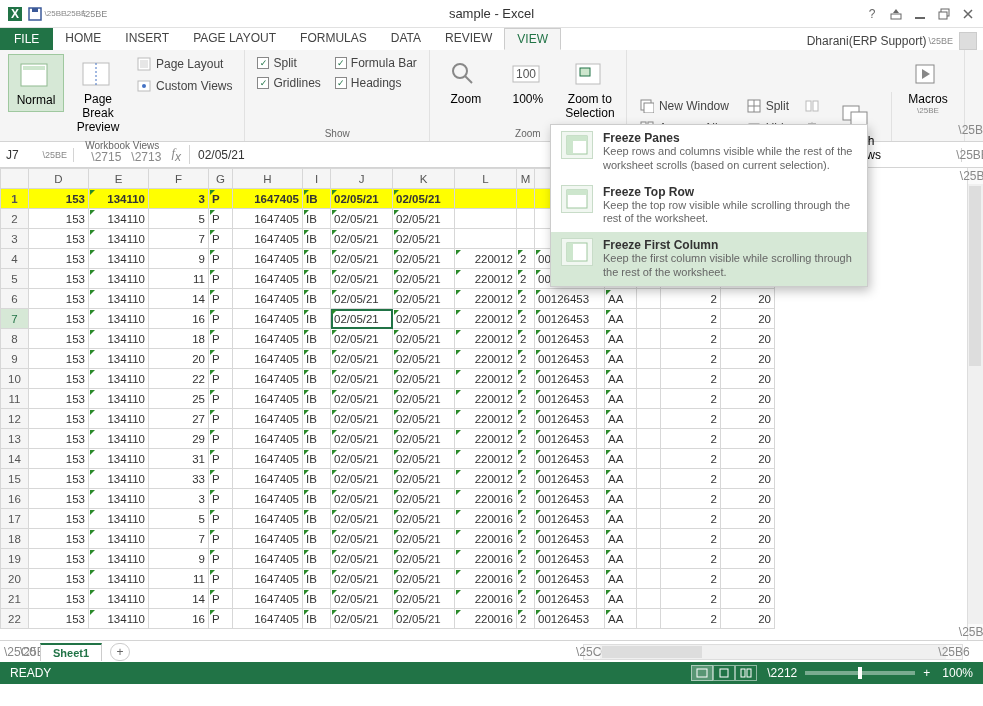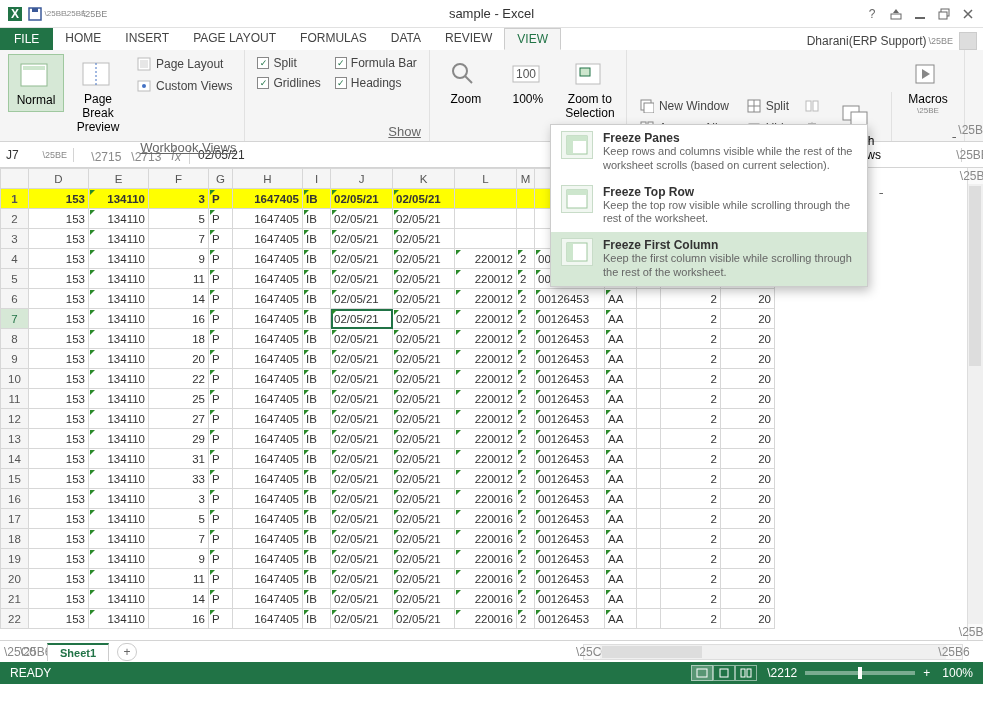--- a/index.html
+++ b/index.html
@@ -14,21 +14,21 @@
 .tabs-row { height: 22px; background: #fff; display: flex; align-items: flex-end; position: relative; }
 .file-tab { background: #217346; color: #fff; padding: 4px 14px; font-size: 12px; height: 22px; display: flex; align-items: center; cursor: pointer; }
 .rib-tab { padding: 3px 12px 3px 12px; color: #444; cursor: pointer; font-size: 12px; }
 .rib-tab.active { border: 1px solid #ccc; border-bottom: 1px solid #f5f5f5; color: #217346; background: #f5f5f5; }
 .user-area { margin-left: auto; display: flex; align-items: center; padding-right: 6px; color: #444; cursor: pointer; }
 .user-area .avatar-ph { width: 18px; height: 18px; background: #ddd; border: 1px solid #ccc; margin-left: 6px; }
 
 .ribbon { height: 92px; background: #f5f5f5; border-bottom: 1px solid #d4d4d4; display: flex; position: relative; }
 .ribbon-group { border-right: 1px solid #e1e1e1; padding: 4px 8px 2px 8px; display: flex; flex-direction: column; }
 .ribbon-group-body { flex: 1; display: flex; gap: 6px; align-items: flex-start; }
-.ribbon-group-label { text-align: right; font-size: 13px; color: #666; padding-top: 2px; text-decoration: underline; }
+.ribbon-group-label { text-align: center; font-size: 10px; color: #666; padding-top: 2px; }
 .big-btn { display: flex; flex-direction: column; align-items: center; justify-content: flex-start; width: 56px; padding: 4px 2px; cursor: pointer; text-align: center; font-size: 11px; }
 .big-btn.active { background: #d6e8d6; border: 1px solid #9fc89f; }
 .big-btn .icon-box { width: 32px; height: 32px; margin-bottom: 2px; display: flex; align-items: center; }
 .small-col { display: flex; flex-direction: column; gap: 2px; justify-content: center; }
 .small-item { display: flex; align-items: center; gap: 4px; padding: 2px 4px; cursor: pointer; font-size: 11px; color: #444; }
 .chk { width: 12px; height: 12px; border: 1px solid #888; background: #fff; display: flex; align-items: center; justify-content: center; font-size: 9px; color: #217346; }
 .chk.checked::after { content: "\2713"; }
 .icon16 { width: 16px; height: 16px; display: flex; align-items: center; justify-content: center; }
 
 .name-fx-row { height: 26px; border-bottom: 1px solid #d4d4d4; display: flex; align-items: center; }
@@ -50,21 +50,21 @@
 .grid .num { text-align: right; }
 .grid .txt { text-align: left; }
 .grid tr.hl td { background: #ffff00; font-weight: bold; }
 .grid td.active-cell { outline: 2px solid #217346; outline-offset: -2px; position: relative; z-index: 5; }
 .tri::before { content:""; position:absolute; left:1px; top:1px; width:0; height:0; border-top:5px solid #2a8a2a; border-right:5px solid transparent; }
 .grid td { position: relative; }
 
 .sheet-tabs-row { height: 22px; border-top: 1px solid #d4d4d4; display: flex; align-items: center; background: #fff; position:relative; }
 .sheet-nav { display: flex; gap: 0; padding: 0 4px; color: #888; }
 .sheet-nav span { width: 16px; text-align: center; cursor: pointer; }
-.sheet-tab { border: 1px solid #ccc; border-top: 2px solid #217346; border-bottom: none; padding: 2px 12px; background: #fff; color:#217346; font-weight: bold; font-size:11px; cursor:pointer;margin-left:7px; }
+.sheet-tab { border: 1px solid #ccc; border-top: 2px solid #217346; border-bottom: none; padding: 2px 12px; background: #fff; color:#217346; font-weight: bold; font-size:11px; cursor:pointer; }
 .sheet-add { width: 20px; height: 18px; border: 1px solid #ccc; border-radius: 9px; display:flex; align-items:center; justify-content:center; margin-left:8px; color:#666; cursor:pointer; }
 .hscroll { position:absolute; right:20px; bottom:2px; width:380px; height:16px; background:#f0f0f0; border:1px solid #ddd; display:flex; }
 .hscroll .arrow { width:16px; display:flex; align-items:center; justify-content:center; color:#888; background:#fafafa; }
 .hscroll .track { flex:1; position:relative; }
 .hscroll .thumb { position:absolute; left:2px; top:1px; width:100px; height:12px; background:#ddd; }
 
 .statusbar { height: 22px; background: #217346; color: #fff; display: flex; align-items: center; padding: 0 10px; font-size: 11px; }
 .statusbar .spacer { flex: 1; }
 .view-toggle { display: flex; gap: 0; margin-right: 10px; }
 .view-toggle div { width: 22px; height: 16px; border: 1px solid rgba(255,255,255,.5); display:flex; align-items:center; justify-content:center; cursor:pointer; }

